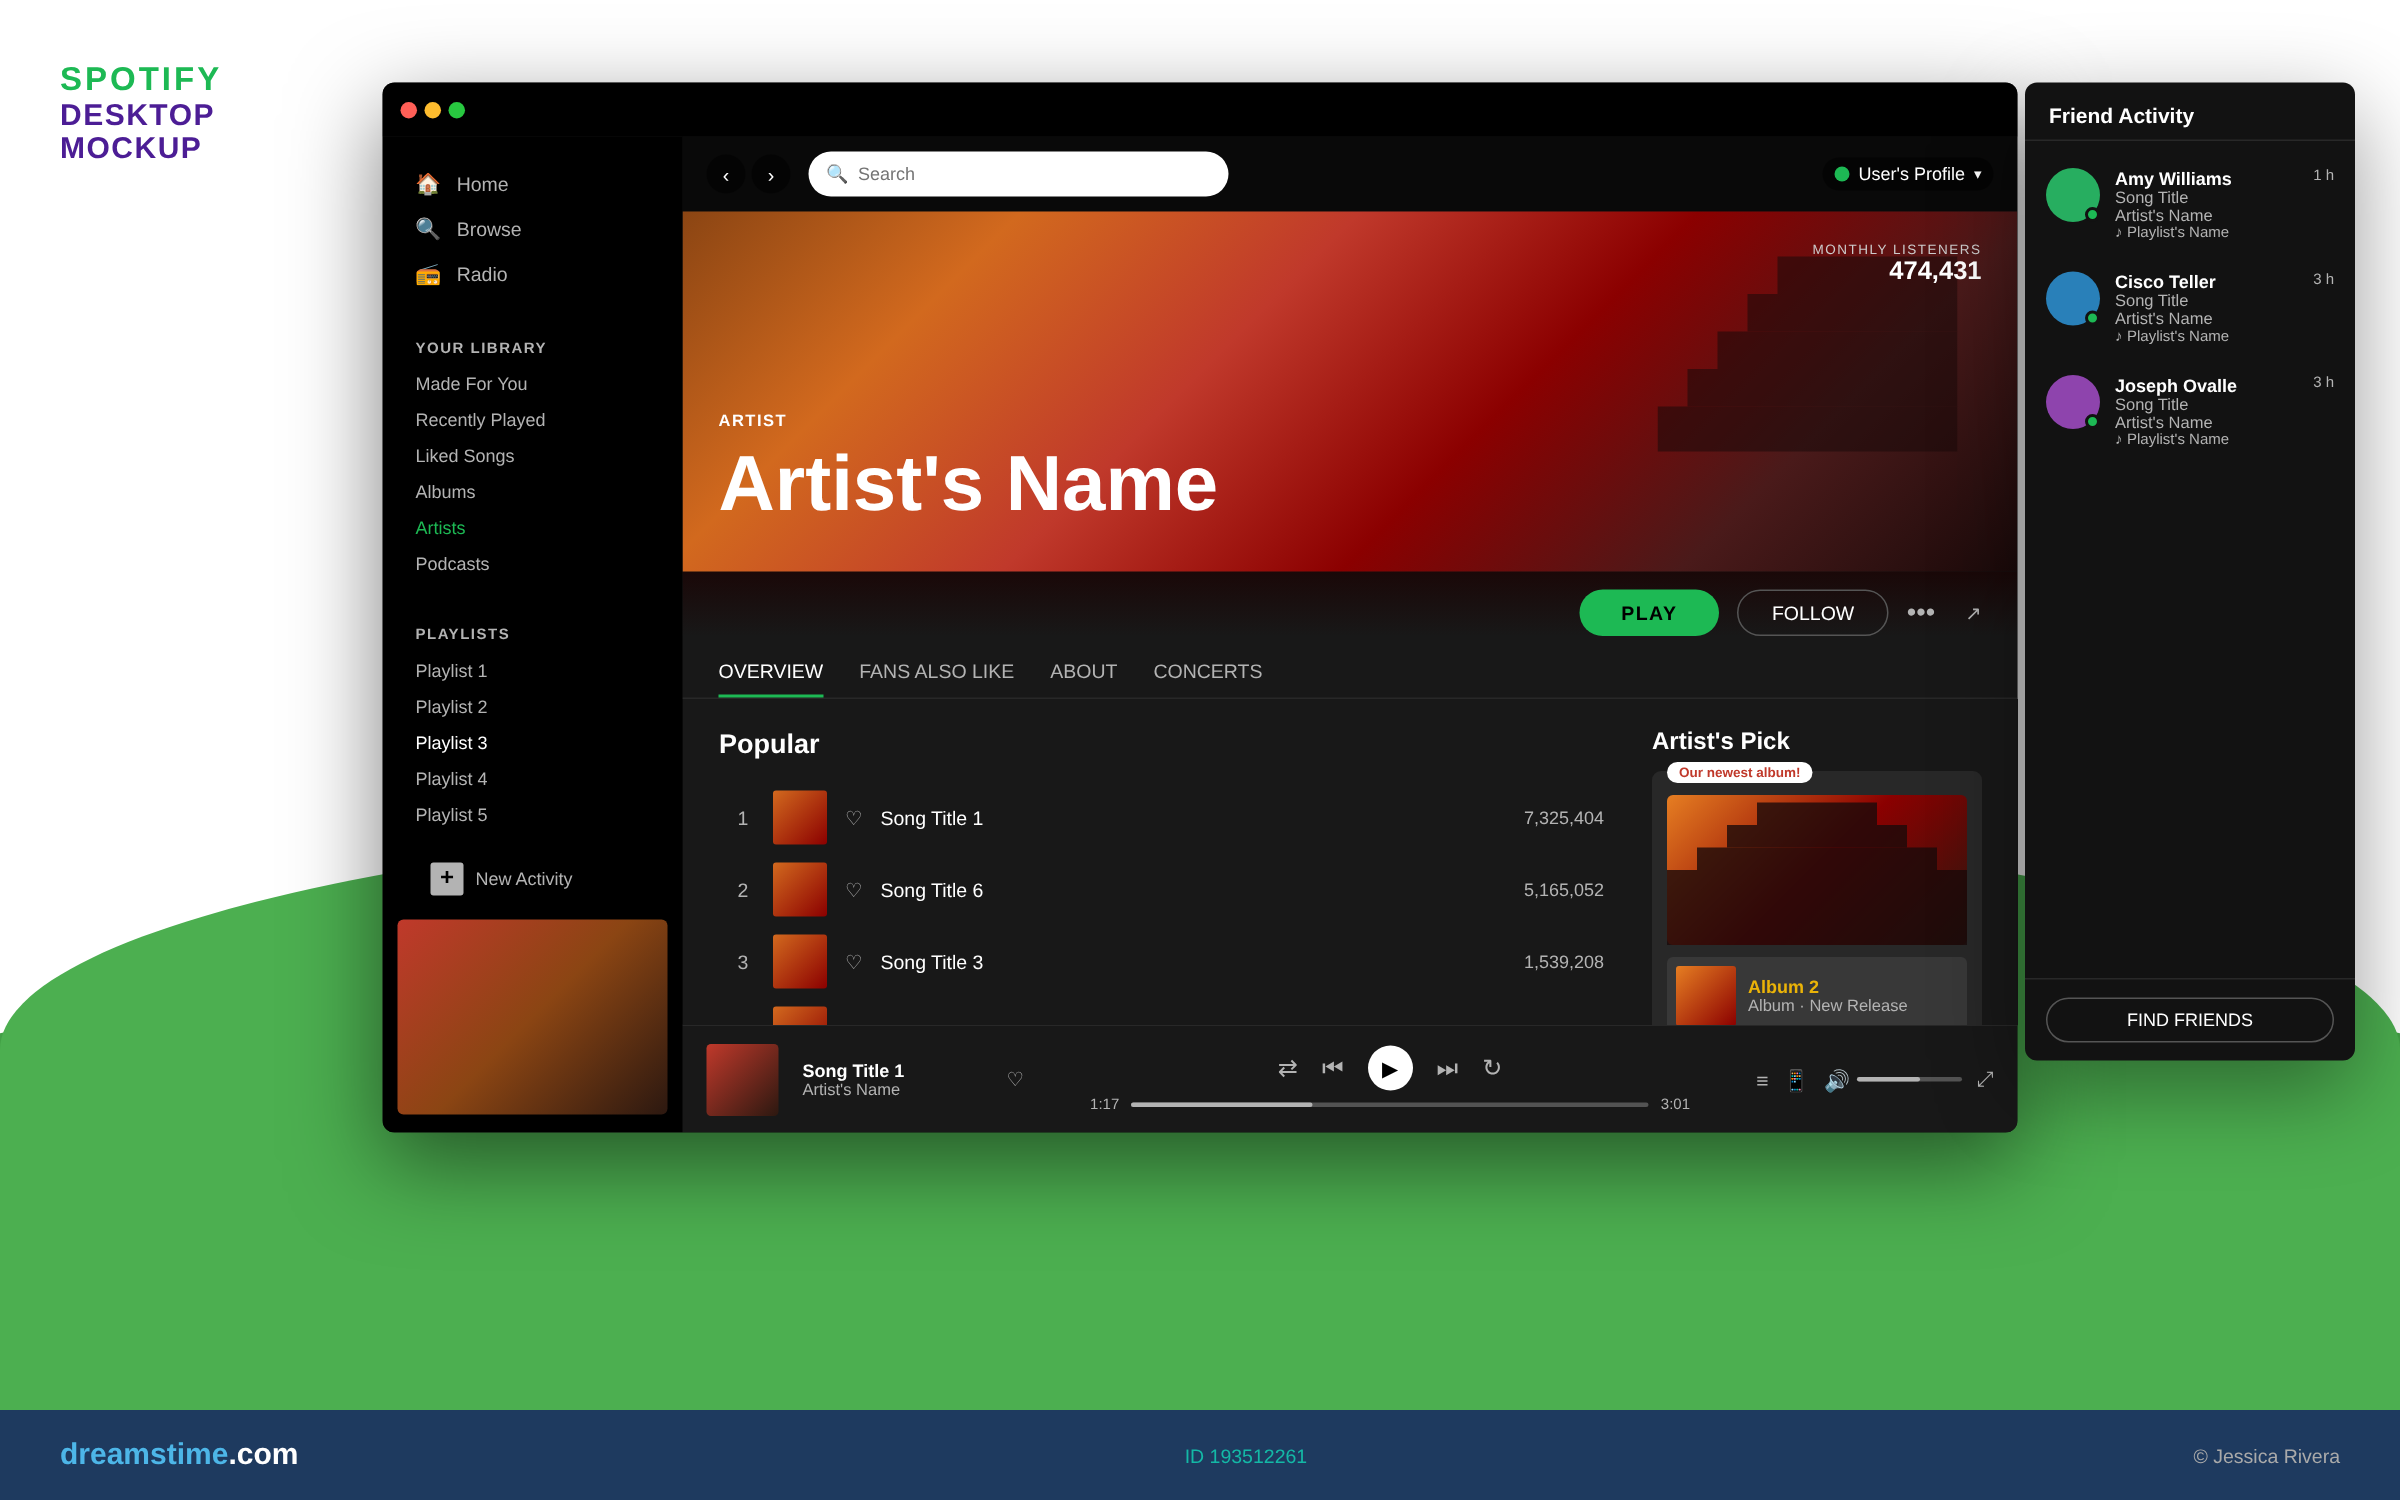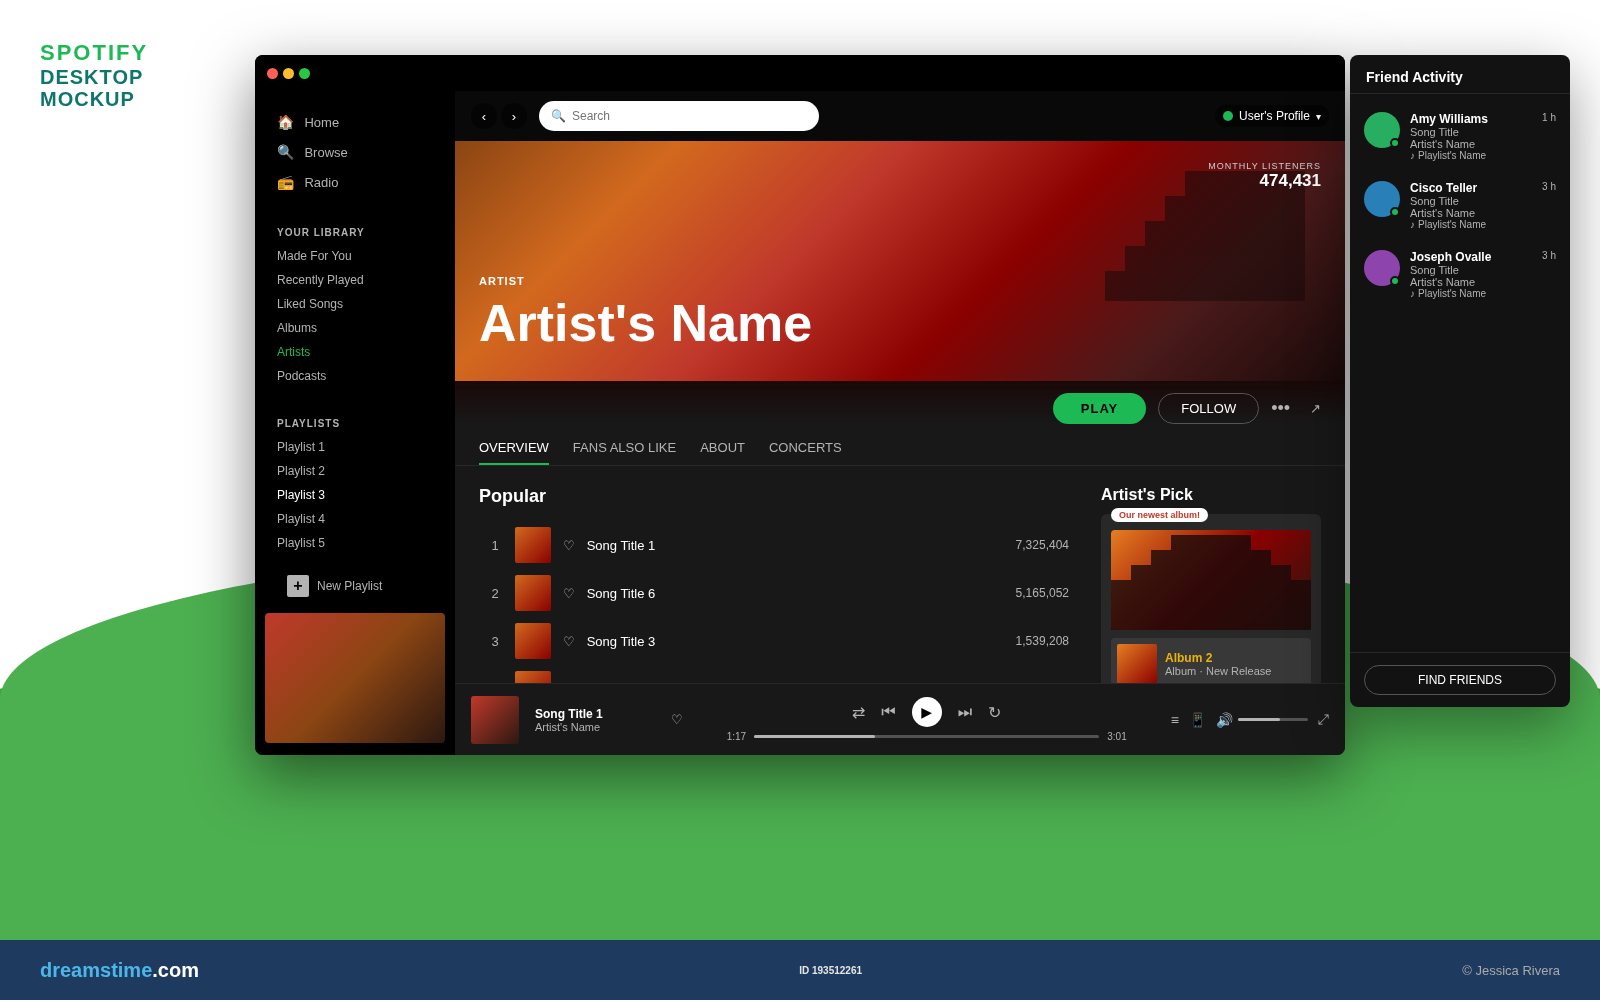--- a/index.html
+++ b/index.html
@@ -58,40 +58,39 @@
       color: #fff;
       font-size: 20px;
       font-weight: bold;
     }
     .dreamstime-logo span { color: #4db6e8; }
     .photo-credit {
       color: #aaa;
       font-size: 13px;
     }
     .photo-id {
-      color: #e5e5e5;
-      font-size: 10px;
-      font-weight: bold;
+      color: #14b8a6;
+      font-size: 13px;
     }
 
     
     .spotify-branding {
       position: absolute;
       top: 40px;
       left: 40px;
       z-index: 5;
     }
     .spotify-branding .sp-green {
       color: #1DB954;
       font-size: 22px;
       font-weight: 900;
       letter-spacing: 2px;
     }
     .spotify-branding .sp-black {
-      color: #0f766e;
+      color: #4c1d95;
       font-size: 20px;
       font-weight: 900;
       letter-spacing: 1px;
       line-height: 1.1;
     }
 
     
     .spotify-window {
       position: absolute;
       top: 55px;
@@ -768,21 +767,21 @@
         <div class="sidebar-playlist-item">
           <span>Playlist 4</span>
         </div>
         <div class="sidebar-playlist-item">
           <span>Playlist 5</span>
         </div>
 
         <div style="margin-top: auto; padding: 10px 10px 0;">
           <div class="sidebar-new-playlist">
             <div class="new-playlist-icon">+</div>
-            <span>New Playlist</span>
+            <span>New Activity</span>
           </div>
           <div style="width:100%; height:130px; background: linear-gradient(135deg, #c0392b 0%, #8B4513 50%, #2c1810 100%); border-radius:4px; margin-top:6px;"></div>
         </div>
       </div>
 
       <div class="content-area">
 
         <div class="top-bar">
           <div class="nav-arrows">
             <button class="nav-btn">‹</button>

